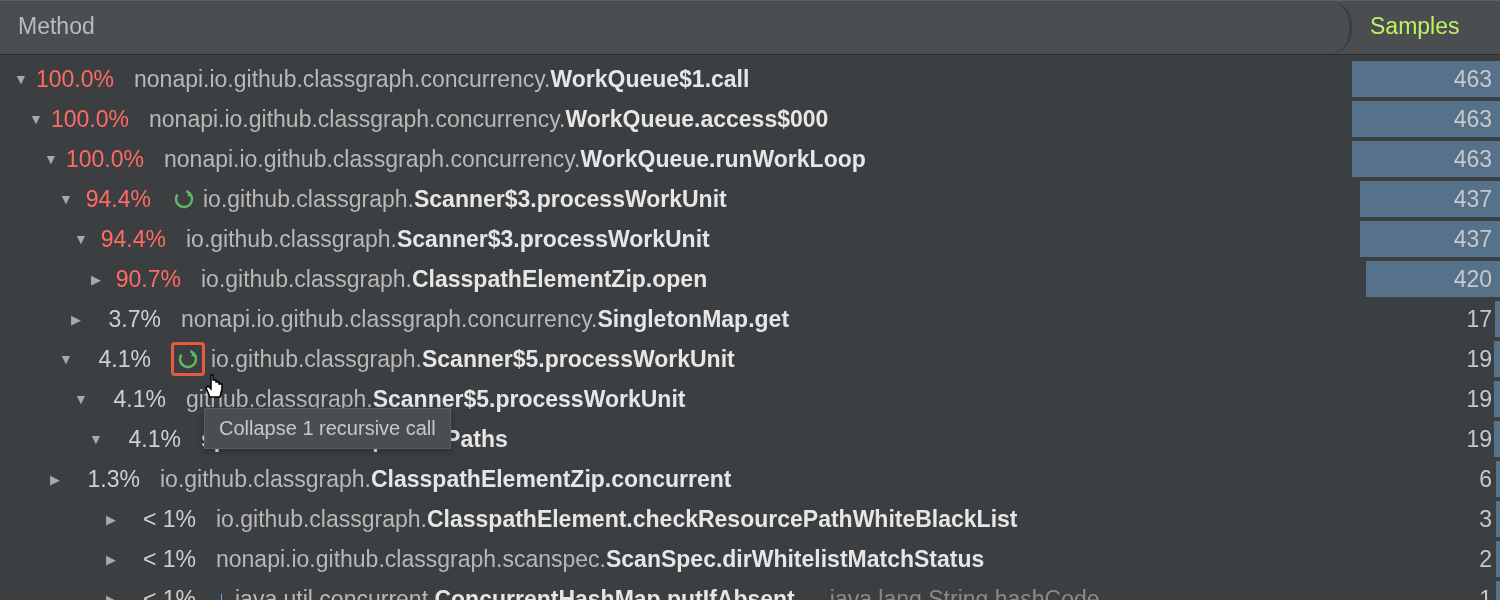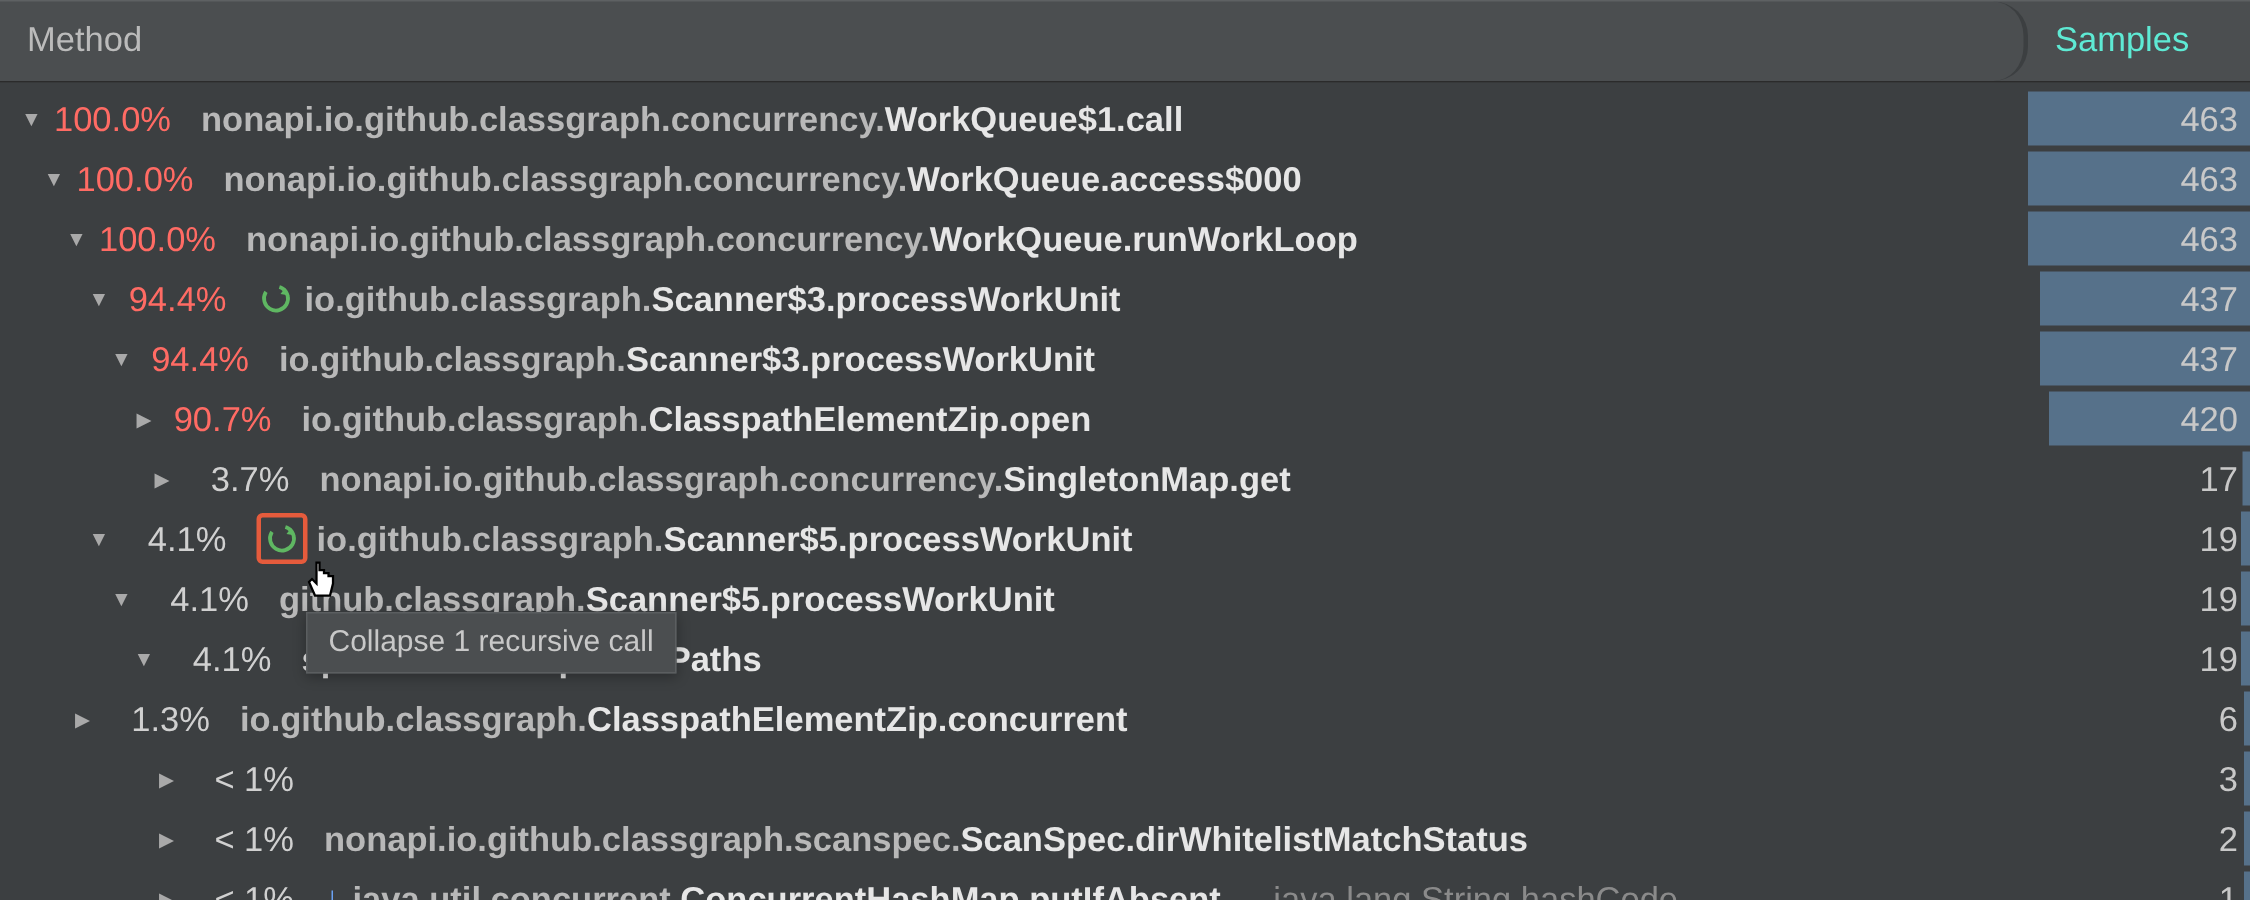--- a/index.html
+++ b/index.html
@@ -23,21 +23,21 @@
   .header-method {
     flex: 1;
     padding: 12px 18px;
     color: #BBBBBB;
     border-right: 3px solid #3C3F41;
     border-radius: 23px;
   }
   .header-samples {
     width: 148px;
     padding: 12px 12px 12px 18px;
-    color: #5eead4;
+    color: #bef264;
     text-align: left;
   }
   .tree {
     padding-top: 4px;
   }
   .row {
     display: flex;
     height: 40px;
     align-items: center;
     position: relative;
@@ -83,21 +83,21 @@
   }
   .arrow.down::before { content: "▼"; font-size: 14px; }
   .arrow.right::before { content: "▶"; font-size: 13px; }
   .pct {
     min-width: 80px;
     text-align: right;
     padding-right: 10px;
   }
   .pct.hot { color: #FF6B64; }
   .pct.norm { color: #D0D0D0; }
-  .pkg { color: #B8B8B8; font-weight: bold; }
+  .pkg { color: #B8B8B8; }
   .meth { color: #E6E6E6; font-weight: 700; }
   .callee { color: #8A8A8A; }
   .arrow-inline { color: #8A8A8A; padding: 0 6px;}
   .rec-icon {
     width: 26px;
     height: 26px;
     display: inline-flex;
     align-items: center;
     justify-content: center;
     margin-right: 6px;
@@ -215,21 +215,21 @@
         <span class="pct hot">90.7%</span>
         <span style="width: 10px;"></span>
         <span><span class="pkg">io.github.classgraph.</span><span class="meth">ClasspathElementZip.open</span></span>
       </div>
       <div class="samples-col">
         <div class="bar" style="width: 134.255px;"></div>
         <span class="samples-text">420</span>
       </div>
     </div>
     <div class="row">
-      <div class="method-col" style="padding-left: 99px; align-items: center;">
+      <div class="method-col" style="padding-left: 67px; align-items: center;">
         <span class="arrow right"></span>
         <span class="pct norm">3.7%</span>
         <span style="width: 10px;"></span>
         <span><span class="pkg">nonapi.io.github.classgraph.concurrency.</span><span class="meth">SingletonMap.get</span></span>
       </div>
       <div class="samples-col">
         <div class="bar" style="width: 5.43413px;"></div>
         <span class="samples-text">17</span>
       </div>
     </div>
@@ -285,20 +285,21 @@
       <div class="samples-col">
         <div class="bar" style="width: 4px;"></div>
         <span class="samples-text">6</span>
       </div>
     </div>
     <div class="row">
       <div class="method-col" style="padding-left: 102px;">
         <span class="arrow right"></span>
         <span class="pct norm">&lt; 1%</span>
         <span style="width: 10px;"></span>
+        <span><span class="pkg">io.github.classgraph.</span><span class="meth">ClasspathElement.checkResourcePathWhiteBlackList</span></span>
       </div>
       <div class="samples-col">
         <div class="bar" style="width: 4px;"></div>
         <span class="samples-text">3</span>
       </div>
     </div>
     <div class="row">
       <div class="method-col" style="padding-left: 102px;">
         <span class="arrow right"></span>
         <span class="pct norm">&lt; 1%</span>

